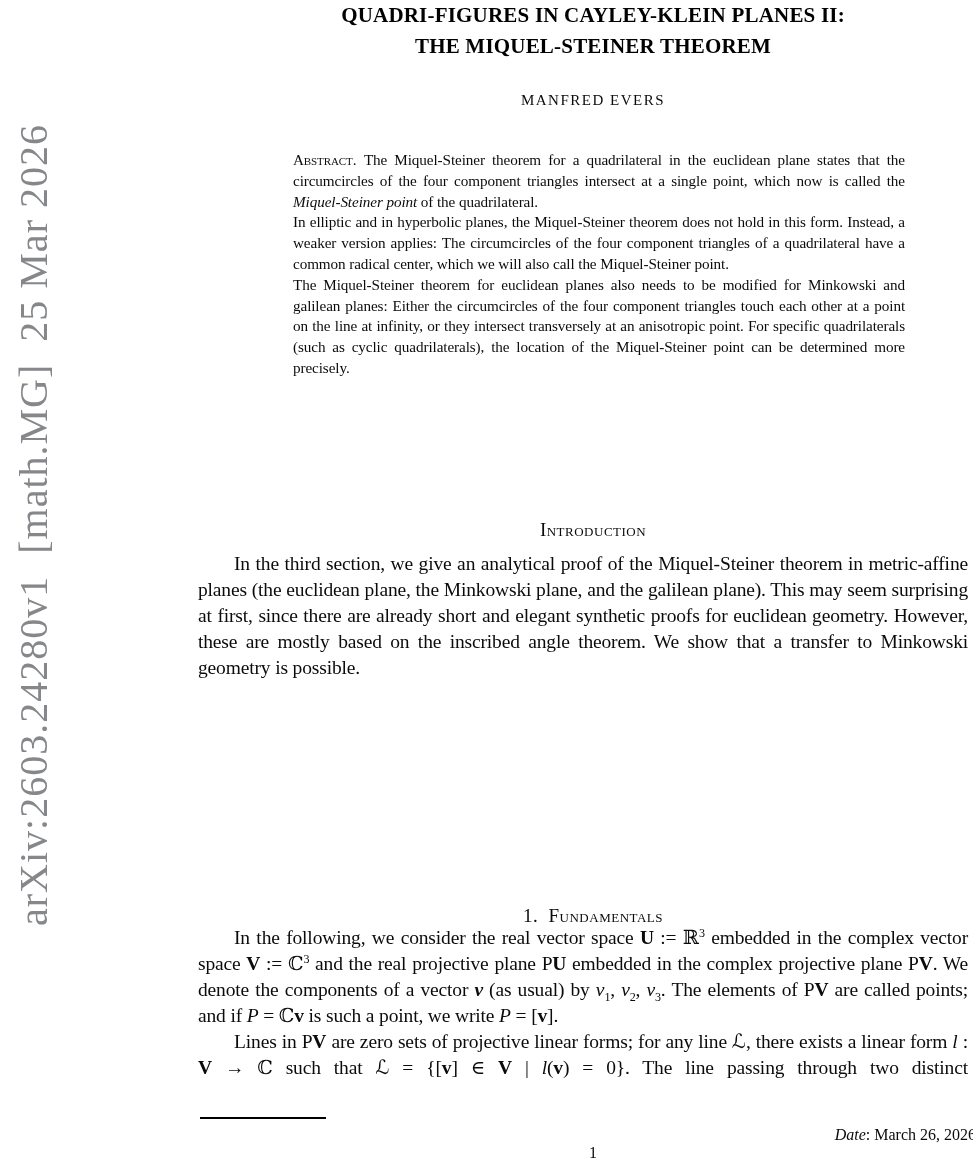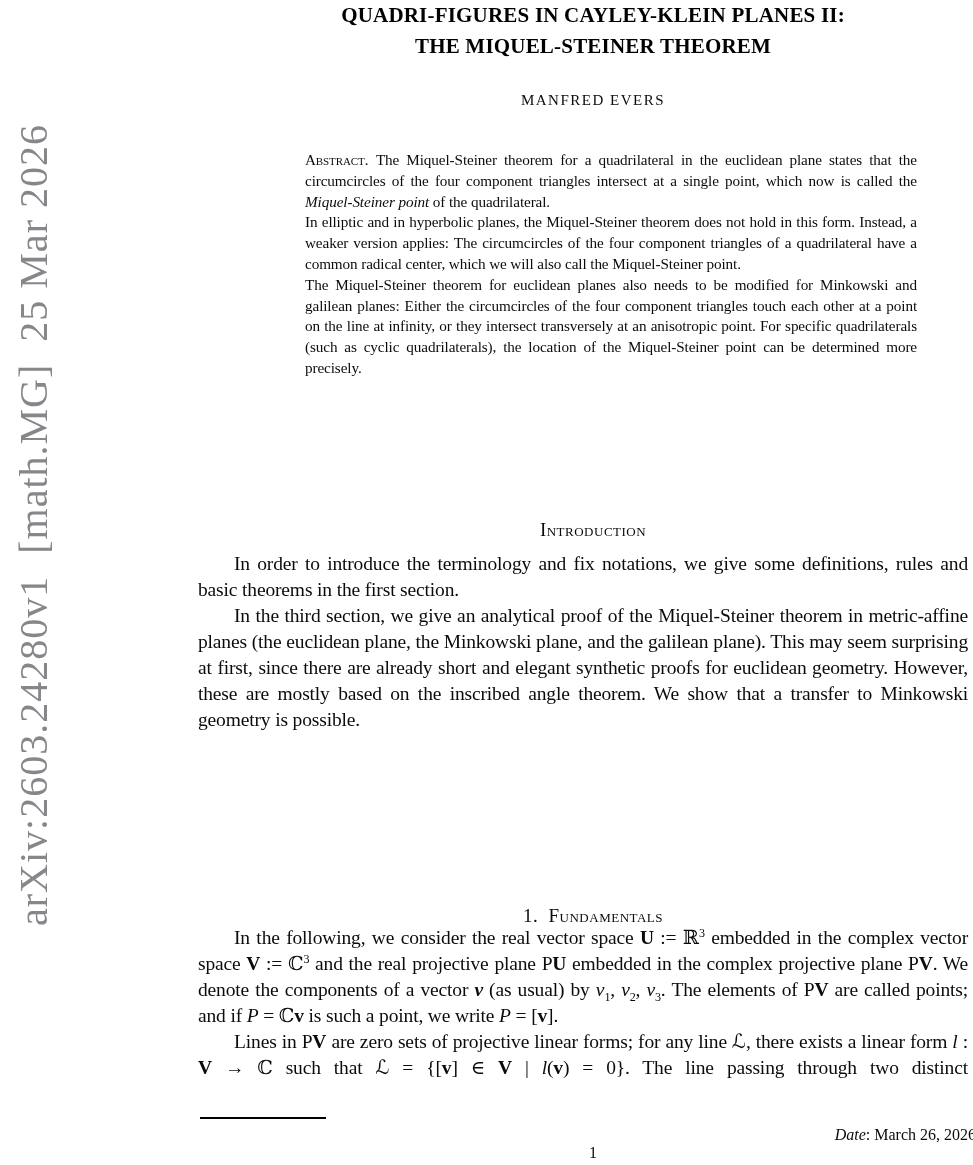--- a/index.html
+++ b/index.html
@@ -20,21 +20,21 @@
   .titleblock {
     position:absolute; left:198px; top:0px; width:790px;
     text-align:center; font-weight:bold; font-size:21px; line-height:31px;
     letter-spacing:0.2px; color:#000;
   }
   .author {
     position:absolute; left:198px; top:92px; width:790px;
     text-align:center; font-size:15px; letter-spacing:1.5px;
   }
 
-  .abstract { position:absolute; left:305px; top:150px; width:612px; }
+  .abstract { position:absolute; left:293px; top:150px; width:612px; }
   .abstract p {
     margin:0; font-size:15.2px; line-height:20.8px;
     text-align:justify; letter-spacing:-0.1px;
   }
   .sc { font-variant:small-caps; }
 
   .heading {
     position:absolute; left:198px; width:790px; text-align:center;
     font-variant:small-caps; font-size:19px; letter-spacing:0.5px;
   }
@@ -82,21 +82,20 @@
 
   <div class="abstract">
     <p><span class="sc">Abstract.</span><span> The Miquel-Steiner theorem for a quadrilateral in the euclidean plane states that the circumcircles of the four component triangles intersect at a single point, which now is called the <i>Miquel-Steiner point</i> of the quadrilateral.</span></p>
     <p>In elliptic and in hyperbolic planes, the Miquel-Steiner theorem does not hold in this form. Instead, a weaker version applies: The circumcircles of the four component triangles of a quadrilateral have a common radical center, which we will also call the Miquel-Steiner point.</p>
     <p>The Miquel-Steiner theorem for euclidean planes also needs to be modified for Minkowski and galilean planes: Either the circumcircles of the four component triangles touch each other at a point on the line at infinity, or they intersect transversely at an anisotropic point. For specific quadrilaterals (such as cyclic quadrilaterals), the location of the Miquel-Steiner point can be determined more precisely.</p>
   </div>
 
   <div class="heading h-intro">Introduction</div>
 
   <div class="bodyblock b-intro">
-    <p>In order to introduce the terminology and fix notations, we give some definitions, rules and basic theorems in the first section.</p>
     <p>In the third section, we give an analytical proof of the Miquel-Steiner theorem in metric-affine planes (the euclidean plane, the Minkowski plane, and the galilean plane). This may seem surprising at first, since there are already short and elegant synthetic proofs for euclidean geometry. However, these are mostly based on the inscribed angle theorem. We show that a transfer to Minkowski geometry is possible.</p>
   </div>
 
   <div class="heading h-fund">1. Fundamentals</div>
 
   <div class="bodyblock b-fund">
     <p>In the following, we consider the real vector space <b>U</b> := ℝ<sup>3</sup> embedded in the complex vector space <b>V</b> := ℂ<sup>3</sup> and the real projective plane P<b>U</b> embedded in the complex projective plane P<b>V</b>. We denote the components of a vector <b><i>v</i></b> (as usual) by <i>v</i><sub>1</sub>, <i>v</i><sub>2</sub>, <i>v</i><sub>3</sub>. The elements of P<b>V</b> are called points; and if <i>P</i> = ℂ<b>v</b> is such a point, we write <i>P</i> = [<b>v</b>].</p>
     <p class="cut">Lines in P<b>V</b> are zero sets of projective linear forms; for any line ℒ, there exists a linear form <i>l</i> : <b>V</b> → ℂ such that ℒ = {[<b>v</b>] ∈ <b>V</b> | <i>l</i>(<b>v</b>) = 0}. The line passing through two distinct</p>
   </div>
 

